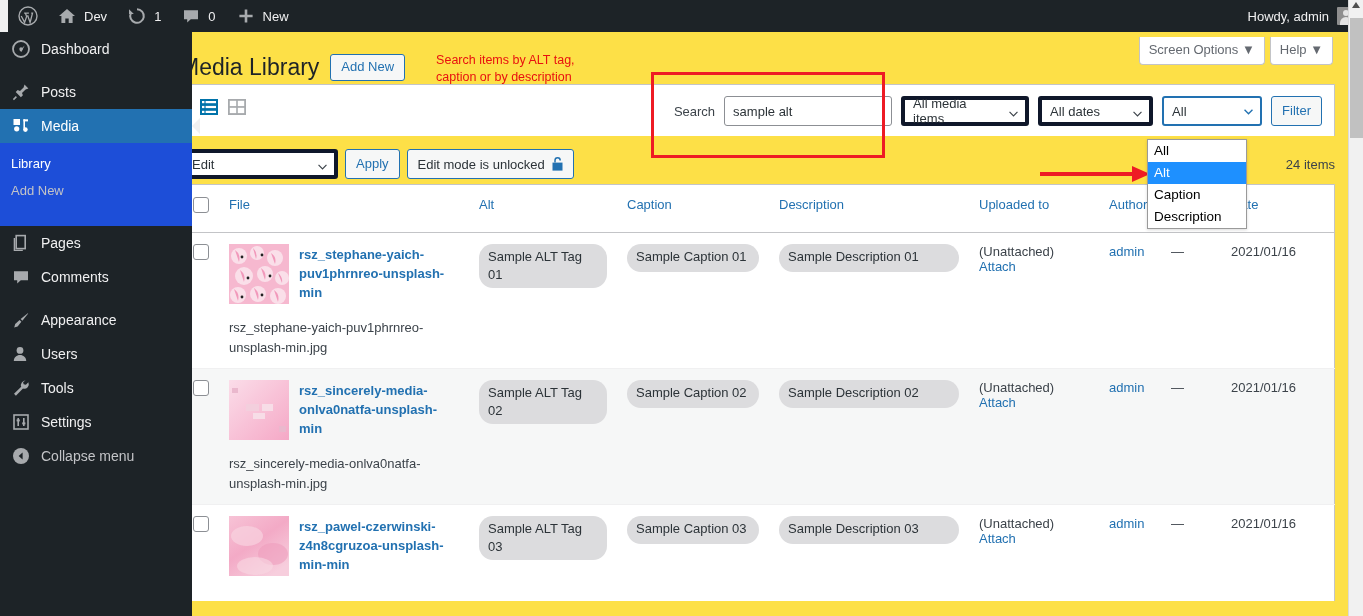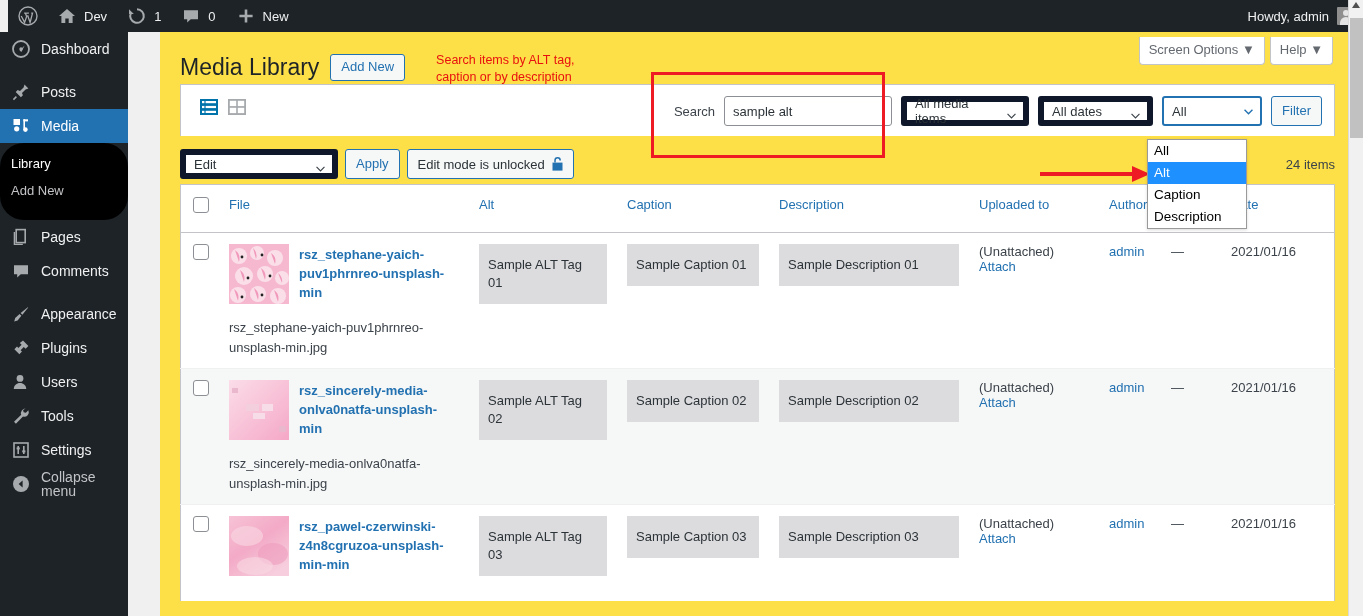--- a/index.html
+++ b/index.html
@@ -33,35 +33,35 @@
     border-radius: 50%; background: #e4e4e4;
   }
   .ab-avatar::after {
     content: ""; position: absolute; left: 3px; top: 10px; width: 12px; height: 8px;
     border-radius: 6px 6px 0 0; background: #e4e4e4;
   }
   .ab-num { color: #f0f0f1; }
 
   
   #sidebar {
-    position: absolute; top: 32px; left: 0; width: 128px; height: 584px;
+    position: absolute; top: 32px; left: 0; width: 192px; height: 584px;
     background: #1d2327; color: #f0f0f1; font-size: 14px; z-index: 40;
   }
   .menu-item {
     display: flex; align-items: center; gap: 10px;
     height: 34px; padding: 0 0 0 11px; color: #f0f0f1; position: relative;
   }
   .menu-item .mlabel { line-height: 1; }
   .menu-item.current { background: #2271b1; color: #fff; font-weight: normal; }
   .menu-item.current::after {
     content: ""; position: absolute; right: -8px; top: 50%; margin-top: -8px;
     border: 8px solid transparent; border-right-color: #f0f0f1; border-left: 0;
   }
   .menu-spacer { height: 9px; }
-  .submenu { background: #000000; padding: 7px 0 16px 0; border-radius: 24px; }
+  .submenu { background: #1d4ed8; padding: 7px 0 22px 0; }
   .submenu .sub {
     display: block; padding: 6px 0 6px 11px; font-size: 13px; color: #c3c4c7;
   }
   .submenu .sub.current-sub { color: #fff; }
   .menu-item.collapse { color: #c3c4c7; }
   .micon { width: 20px; height: 20px; flex: 0 0 20px; display: block; }
 
   
   #content {
     position: absolute; top: 32px; left: 160px; width: 1195px; height: 584px;
@@ -102,21 +102,21 @@
     position: absolute; right: 12px; top: 11px;
     display: flex; align-items: center; gap: 9px;
   }
   .search-label { font-size: 13px; color: #3c434a; }
   .search-input {
     width: 168px; height: 30px; border: 1px solid #8c8f94; border-radius: 3px;
     background: #fff; font-size: 13px; color: #2c3338; padding: 0 8px;
     font-family: "Liberation Sans", sans-serif;
   }
   .sel {
-    height: 30px; border: 6px solid #0f172a; border-radius: 3px; background: #fff;
+    height: 30px; border: 4px solid #0f172a; border-radius: 3px; background: #fff;
     font-size: 13px; color: #2c3338; padding: 0 26px 0 8px;
     display: inline-flex; align-items: center; position: relative;
   }
   .sel .chev {
     position: absolute; right: 7px; top: 11px; width: 9px; height: 6px;
   }
   .sel.focused { border: 2px solid #2271b1; box-shadow: 0 0 0 0 #fff; }
   .btn-secondary {
     height: 30px; border: 1px solid #2271b1; color: #2271b1; background: #f6f7f7;
     border-radius: 3px; font-size: 13px; padding: 0 10px; line-height: 28px;
@@ -168,21 +168,21 @@
   .thumb {
     width: 60px; height: 60px; float: left; margin: 0 10px 8px 0; display: block;
   }
   .file-title {
     color: #2271b1; font-weight: bold; font-size: 13px; line-height: 1.45;
     display: block; padding-top: 2px;
   }
   .file-name { clear: both; color: #3c434a; font-size: 13px; line-height: 1.5; padding-top: 6px; display:block; }
   .pill {
     background: #dcdcde; color: #2c3338; display: block;
-    padding: 12px 9px; font-size: 13px; line-height: 1.4; min-height: 28px;
+    padding: 4px 9px; font-size: 13px; line-height: 1.4; min-height: 28px; border-radius: 14px;
   }
   .muted { color: #3c434a; }
   .link { color: #2271b1; display: block; }
   .dash { color: #3c434a; }
 
   
   .red-rect {
     position: absolute; border: 3px solid #ee1b24; pointer-events: none; z-index: 55;
   }
   .red-arrow { position: absolute; z-index: 56; }
@@ -297,26 +297,20 @@
   <div class="menu-spacer"></div>
 
   <div class="menu-item">
     <svg class="micon" viewBox="0 0 20 20">
       <path d="M16.8 3.2 L9.6 9 L11.4 10.8 L17.2 3.6 Z" fill="#a7aaad"></path>
       <path d="M8.6 10 L10.4 11.8 L6.6 16.4 L3.2 17.4 L4.2 14 Z" fill="#a7aaad"></path>
     </svg>
     <span class="mlabel">Appearance</span>
   </div>
 
-  <div class="menu-item">
-    <svg class="micon" viewBox="0 0 20 20">
-      <path d="M12 2.6 L17.4 8 L14.6 10.8 L12.8 9 L9.6 12.2 L11 13.6 L8.4 16.2 L3.4 11.2 L6 8.6 L7.4 10 L10.6 6.8 L8.8 5 Z" fill="#a7aaad"></path>
-    </svg>
-    <span class="mlabel">Plugins</span>
-  </div>
 
   <div class="menu-item">
     <svg class="micon" viewBox="0 0 20 20">
       <circle cx="9" cy="6.4" r="3.4" fill="#a7aaad"></circle>
       <path d="M2.8 17c0-3.6 2.8-6 6.2-6s6.2 2.4 6.2 6z" fill="#a7aaad"></path>
     </svg>
     <span class="mlabel">Users</span>
   </div>
 
   <div class="menu-item">

